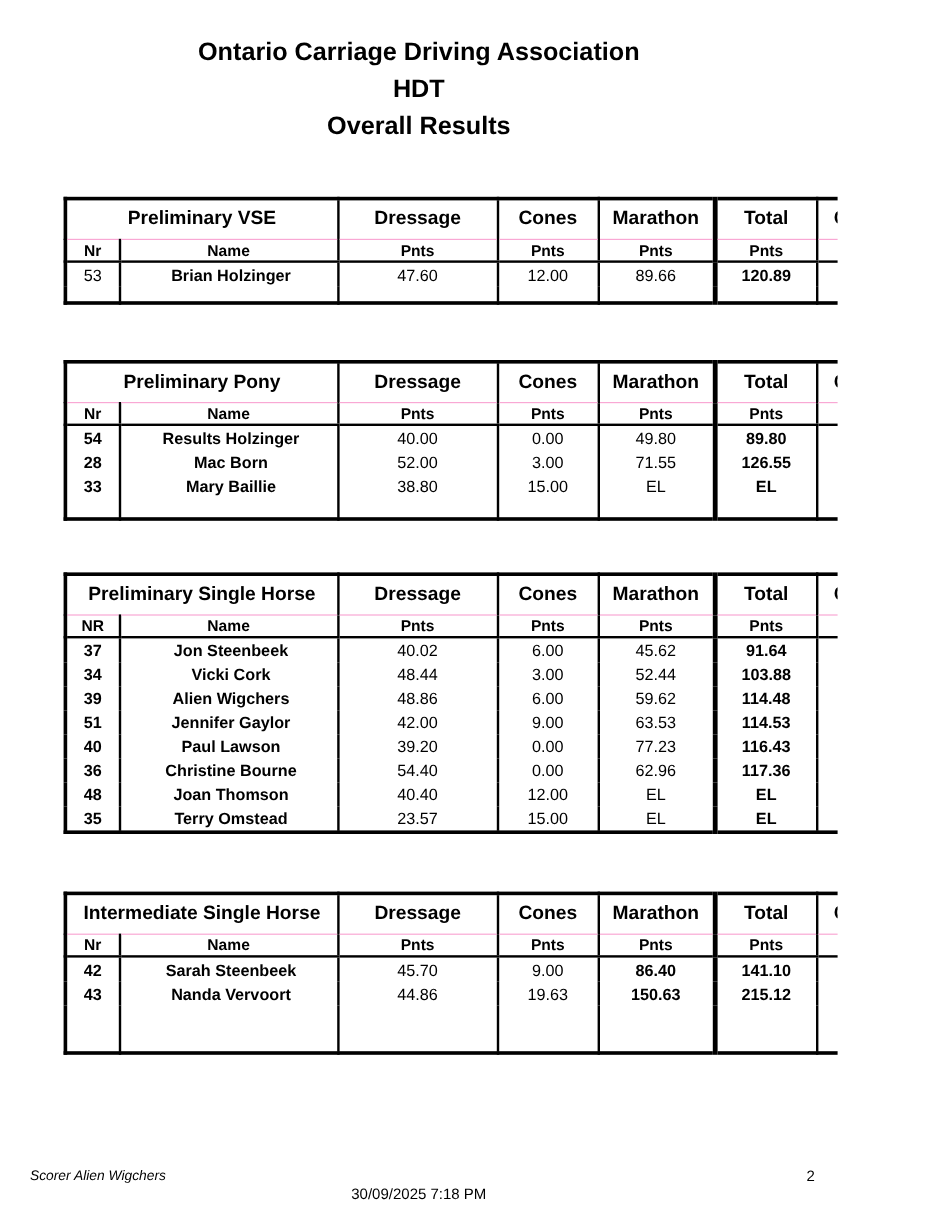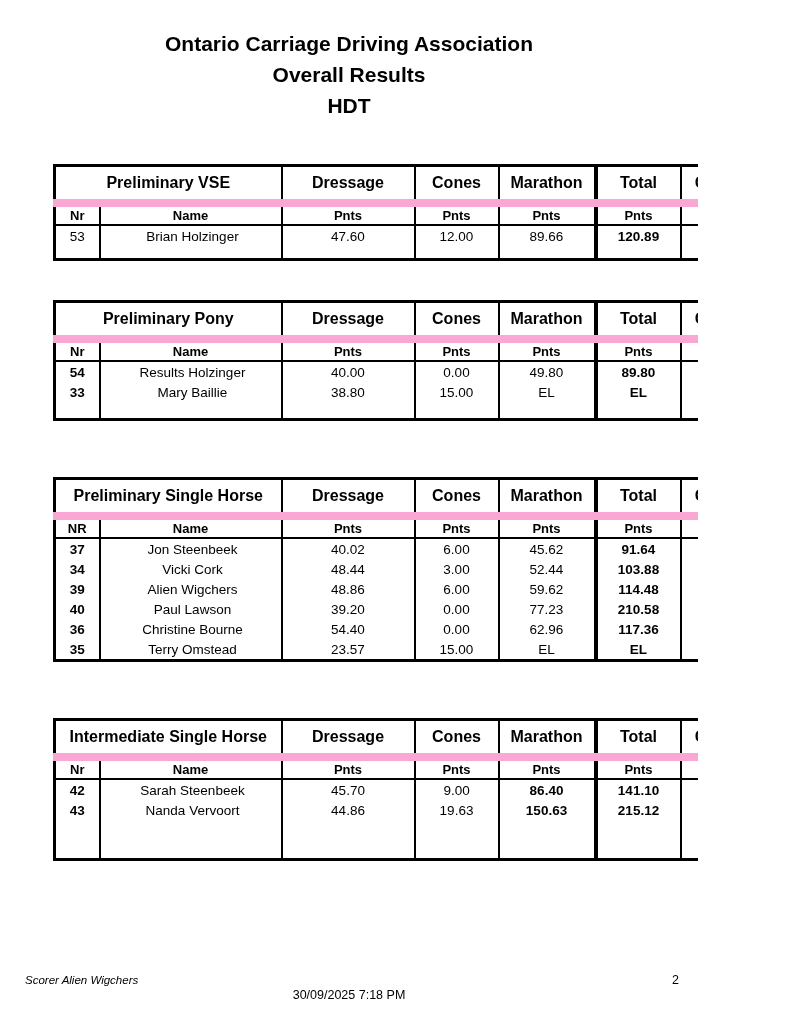--- a/index.html
+++ b/index.html
@@ -22,50 +22,50 @@
     position:absolute;
     left:53px;
     width:685px;
     border-collapse:collapse;
     table-layout:fixed;
     border:3px solid #000;
   }
   .t1 { top:164px; }
   .t2 { top:300px; }
   .t3 { top:477px; }
-  .t4 { top:718px; }
+  .t4 { top:743px; }
   table.results th, table.results td {
     padding:0 2px;
     text-align:center;
     overflow:hidden;
     white-space:nowrap;
   }
   table.results th + th,
   table.results td + td {
     border-left:2px solid #000;
   }
   .cat-row th {
     height:32px;
     font-size:16px;
     font-weight:bold;
-    border-bottom:8px solid #f9a8d4;
+    border-bottom:1px solid #f9a8d4;
   }
   .sub-row th {
     height:17px;
     font-size:13px;
     font-weight:bold;
     border-bottom:2px solid #000;
   }
   tbody td {
     height:20px;
     font-size:13.5px;
     font-weight:normal;
   }
   .thick-left { border-left:4px solid #000 !important; }
-  .name-cell { text-align:right; padding-left:6px !important; }
+  .name-cell { text-align:right; padding-left:6px !important;font-weight:bold; }
   .b { font-weight:bold; }
   .footer-left {
     position:absolute; top:974px; left:25px;
     font-style:italic; font-size:11.5px;
   }
   .footer-center {
     position:absolute; top:988px; left:0; right:0;
     text-align:center; font-size:12.5px;
   }
   .footer-right {
@@ -73,22 +73,22 @@
     font-size:12.5px;
   }
 </style>
 </head>
 <body>
 
 <div class="page">
 
   <div class="title-block">
     <div>Ontario Carriage Driving Association</div>
+    <div>HDT</div>
     <div>Overall Results</div>
-    <div>HDT</div>
   </div>
 
   <table class="results t1">
     <colgroup>
       <col style="width:45px">
         <col style="width:182px">
         <col style="width:133px">
       <col style="width:84px">
         <col style="width:97px">
         <col style="width:85px">
@@ -168,20 +168,29 @@
         <tr>
           <td class="b">54</td>
           <td class="name-cell">Results Holzinger</td>
           <td>40.00</td>
           <td>0.00</td>
           <td>49.80</td>
           <td class="thick-left b">89.80</td>
           <td class="b">1</td>
         </tr>
         <tr>
+          <td class="b">28</td>
+          <td class="name-cell">Mac Born</td>
+          <td>52.00</td>
+          <td>3.00</td>
+          <td>71.55</td>
+          <td class="thick-left b">126.55</td>
+          <td class="b">2</td>
+        </tr>
+        <tr>
           <td class="b">33</td>
           <td class="name-cell">Mary Baillie</td>
           <td>38.80</td>
           <td>15.00</td>
           <td>EL</td>
           <td class="thick-left b">EL</td>
           <td class="b">EL</td>
         </tr>
         <tr>
           <td style="height: 16px;"></td>
@@ -246,36 +255,54 @@
         <tr>
           <td class="b">39</td>
           <td class="name-cell">Alien Wigchers</td>
           <td>48.86</td>
           <td>6.00</td>
           <td>59.62</td>
           <td class="thick-left b">114.48</td>
           <td class="b">3</td>
         </tr>
         <tr>
+          <td class="b">51</td>
+          <td class="name-cell">Jennifer Gaylor</td>
+          <td>42.00</td>
+          <td>9.00</td>
+          <td>63.53</td>
+          <td class="thick-left b">114.53</td>
+          <td class="b">4</td>
+        </tr>
+        <tr>
           <td class="b">40</td>
           <td class="name-cell">Paul Lawson</td>
           <td>39.20</td>
           <td>0.00</td>
           <td>77.23</td>
-          <td class="thick-left b">210.58</td>
+          <td class="thick-left b">116.43</td>
           <td class="b">5</td>
         </tr>
         <tr>
           <td class="b">36</td>
           <td class="name-cell">Christine Bourne</td>
           <td>54.40</td>
           <td>0.00</td>
           <td>62.96</td>
           <td class="thick-left b">117.36</td>
           <td class="b">6</td>
+        </tr>
+        <tr>
+          <td class="b">48</td>
+          <td class="name-cell">Joan Thomson</td>
+          <td>40.40</td>
+          <td>12.00</td>
+          <td>EL</td>
+          <td class="thick-left b">EL</td>
+          <td class="b">EL</td>
         </tr>
         <tr>
           <td class="b">35</td>
           <td class="name-cell">Terry Omstead</td>
           <td>23.57</td>
           <td>15.00</td>
           <td>EL</td>
           <td class="thick-left b">EL</td>
           <td class="b">EL</td>
         </tr>

